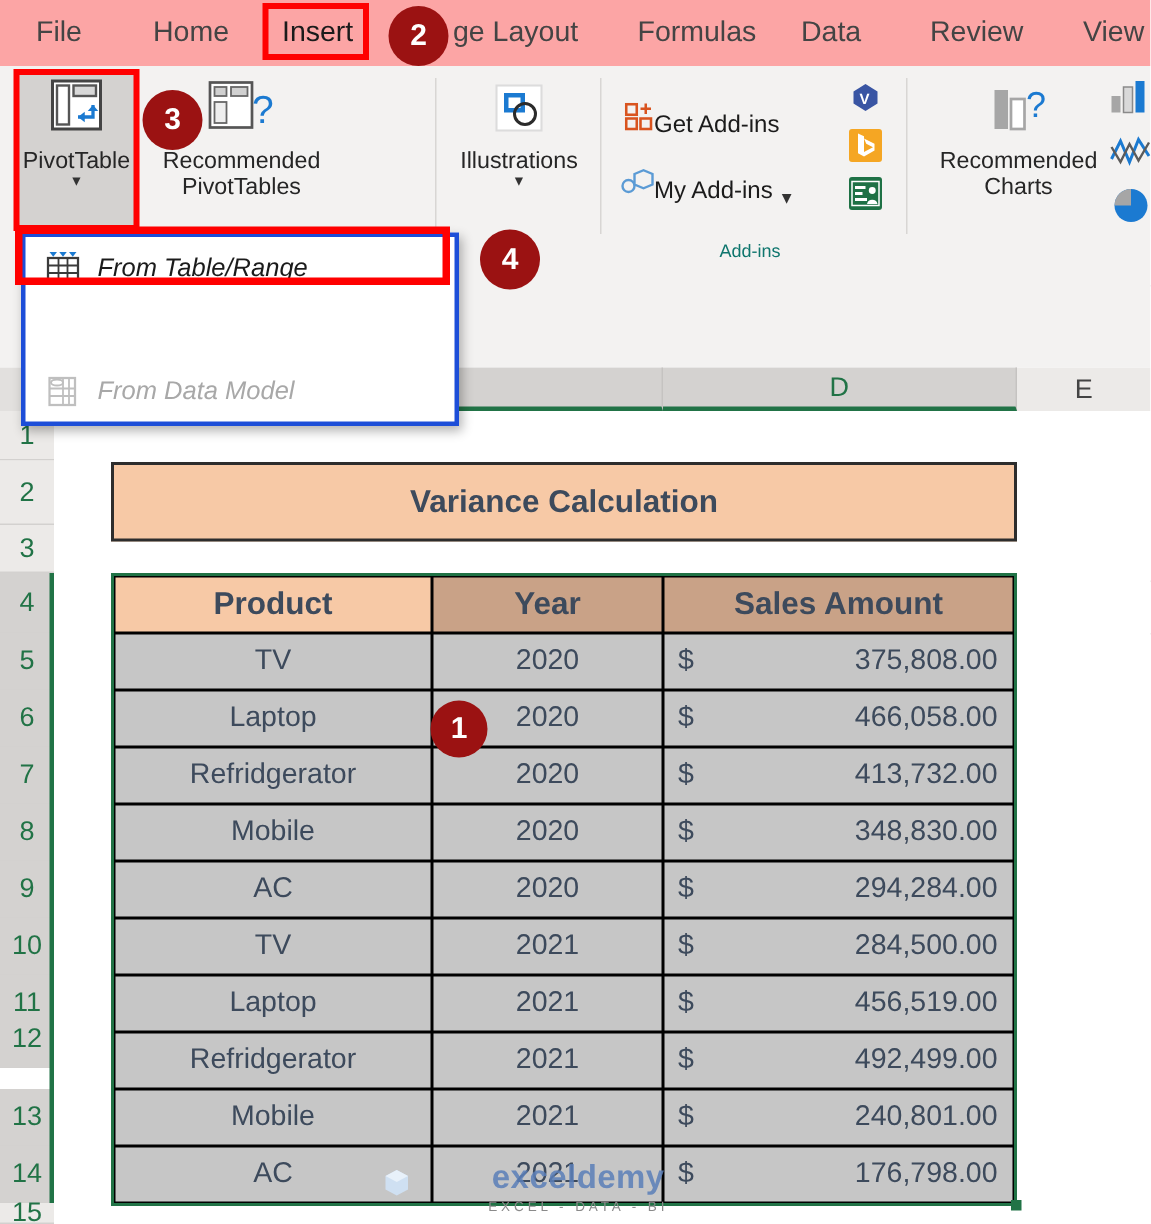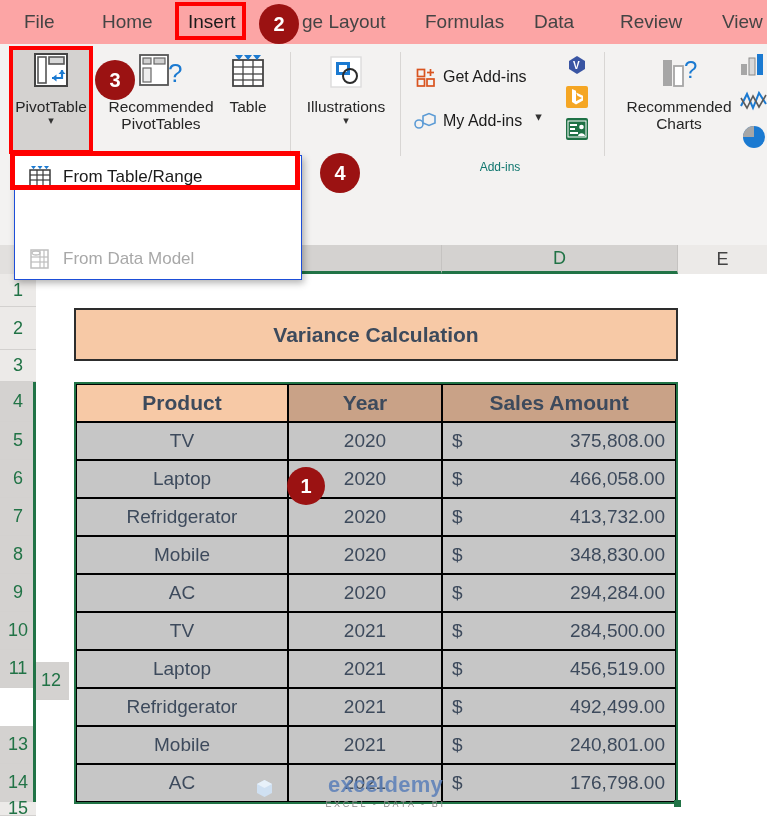--- a/index.html
+++ b/index.html
@@ -26,28 +26,28 @@
   .grpsep{position:absolute;top:8px;width:1px;height:104px;background:#d8d6d4;}
   .grplabel{position:absolute;font-size:12px;color:#0f766e;text-align:center;white-space:nowrap;}
 
   .bigbtn{position:absolute;text-align:center;}
   .bigbtn .lbl{font-size:15.5px;color:#262626;line-height:17px;white-space:nowrap;}
   .bigicon{margin:0 auto;}
   .caretdn{font-size:11px;color:#333;line-height:10px;}
 
   .pvt-selbg{position:absolute;background:#d4d2d0;}
 
-  .smallbtn{position:absolute;display:flex;align-items:flex-start;gap:7px;}
+  .smallbtn{position:absolute;display:flex;align-items:flex-end;}
   .smallbtn .lbl{font-size:16px;color:#1b1b1b;white-space:nowrap;}
 
   .addinicon{position:absolute;width:22px;height:22px;border-radius:2px;}
 
   
   .menu{position:absolute;left:14px;top:155px;width:286px;height:123px;background:#ffffff;
-        border:1px solid #1d4ed8;box-shadow:2px 3px 7px rgba(0,0,0,.30);z-index:40;}
+        border:3px solid #1d4ed8;box-shadow:2px 3px 7px rgba(0,0,0,.30);z-index:40;font-style:italic;}
   .mitem{position:absolute;left:0;width:286px;height:41px;display:flex;align-items:center;}
   .mitem .mlbl{font-size:17px;color:#1b1b1b;white-space:nowrap;}
   .mitem.disabled .mlbl{color:#a8a8a8;}
   .micon{width:26px;height:26px;margin-left:12px;margin-right:10px;flex:0 0 auto;position:relative;}
   .menuhl{position:absolute;left:10px;top:151px;width:290px;height:39px;
           border:5px solid #ff0000;box-sizing:border-box;z-index:41;}
 
   
   .fbar{position:absolute;left:0;top:190px;width:767px;height:55px;background:#f3f2f1;}
   .fxbox{position:absolute;left:304px;top:197px;width:40px;height:34px;background:#fdfdfd;
@@ -142,36 +142,20 @@
           <rect x="7" y="6" width="8" height="6" fill="#d0d0d0" stroke="#666" stroke-width="1.2"></rect>
           <rect x="18" y="6" width="11" height="6" fill="#d0d0d0" stroke="#666" stroke-width="1.2"></rect>
           <rect x="7" y="16" width="8" height="14" fill="#eeeeee" stroke="#666" stroke-width="1.2"></rect>
           <text x="32" y="30" font-family="Liberation Sans, sans-serif" font-size="26" fill="#1b7ad1">?</text>
         </svg>
       </div>
       <div class="lbl">Recommended</div>
       <div class="lbl">PivotTables</div>
     </div>
 
-    <div class="bigbtn" style="left:215px;top:8px;width:66px;">
-      <div class="bigicon">
-        <svg width="46" height="42" viewBox="0 0 46 42">
-          <rect x="8" y="8" width="30" height="26" fill="#ffffff" stroke="#444" stroke-width="1.8"></rect>
-          <line x1="8" y1="15" x2="38" y2="15" stroke="#444" stroke-width="1.3"></line>
-          <line x1="8" y1="22" x2="38" y2="22" stroke="#444" stroke-width="1.3"></line>
-          <line x1="8" y1="28" x2="38" y2="28" stroke="#444" stroke-width="1.3"></line>
-          <line x1="18" y1="8" x2="18" y2="34" stroke="#444" stroke-width="1.3"></line>
-          <line x1="28" y1="8" x2="28" y2="34" stroke="#444" stroke-width="1.3"></line>
-          <path d="M10 3 l8 0 l-4 5 z" fill="#1b7ad1"></path>
-          <path d="M19 3 l8 0 l-4 5 z" fill="#1b7ad1"></path>
-          <path d="M28 3 l8 0 l-4 5 z" fill="#1b7ad1"></path>
-        </svg>
-      </div>
-      <div class="lbl">Table</div>
-    </div>
 
     <div class="grpsep" style="left:290px;"></div>
 
     <div class="bigbtn" style="left:292px;top:8px;width:108px;">
       <div class="bigicon">
         <svg width="46" height="42" viewBox="0 0 46 42">
           <rect x="8" y="5" width="30" height="30" fill="#ffffff" stroke="#dcdcdc" stroke-width="1.4"></rect>
           <rect x="13" y="10" width="14" height="13" fill="#1b7ad1"></rect>
           <rect x="16" y="13" width="8" height="7" fill="#ffffff"></rect>
           <circle cx="27" cy="24" r="7" fill="none" stroke="#2b2b2b" stroke-width="2"></circle>
@@ -287,21 +271,21 @@
     <div class="rowhdr" style="top:62px;height:43px;">2</div>
     <div class="rowhdr" style="top:105px;height:32px;">3</div>
     <div class="rowhdr active" style="top:137px;height:40px;">4</div>
     <div class="rowhdr active" style="top:177px;height:38px;">5</div>
     <div class="rowhdr active" style="top:215px;height:38px;">6</div>
     <div class="rowhdr active" style="top:253px;height:38px;">7</div>
     <div class="rowhdr active" style="top:291px;height:38px;">8</div>
     <div class="rowhdr active" style="top:329px;height:38px;">9</div>
     <div class="rowhdr active" style="top:367px;height:38px;">10</div>
     <div class="rowhdr active" style="top:405px;height:38px;">11</div>
-    <div class="rowhdr active" style="top:417px;height:38px;margin-left:33px;">12</div>
+    <div class="rowhdr active" style="top:429px;height:38px;">12</div>
     <div class="rowhdr active" style="top:481px;height:38px;">13</div>
     <div class="rowhdr active" style="top:519px;height:38px;">14</div>
     <div class="rowhdr" style="top:557px;height:14px;">15</div>
 
     <div class="rowsel-bar" style="top:137px;height:420px;"></div>
 
     <div class="cell titlecell" style="left:74px;top:63px;width:604px;height:53px;">Variance Calculation</div>
 
     <div class="cell thdr hdr-prod" style="left:76px;top:139px;width:212px;height:38px;">Product</div>
     <div class="cell thdr hdr-other" style="left:288px;top:139px;width:154px;height:38px;">Year</div>

